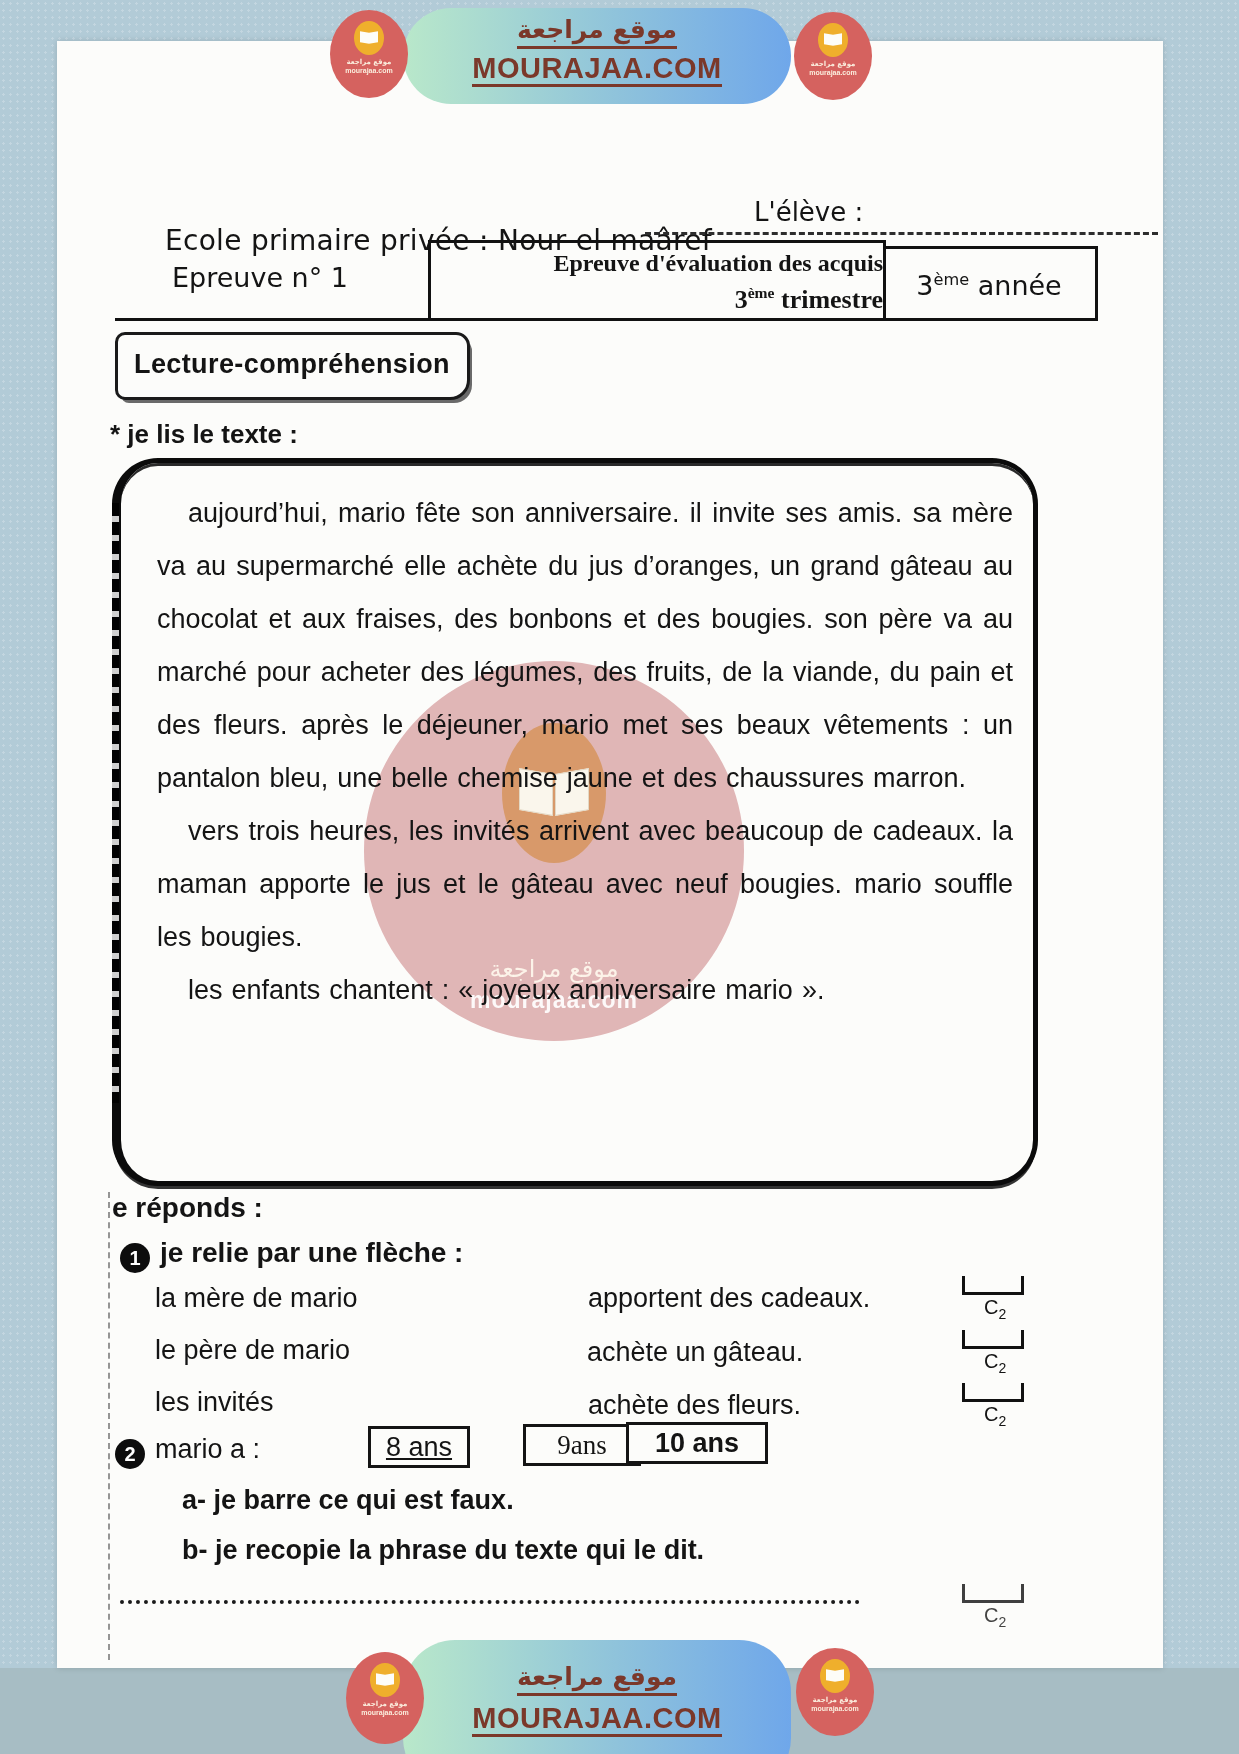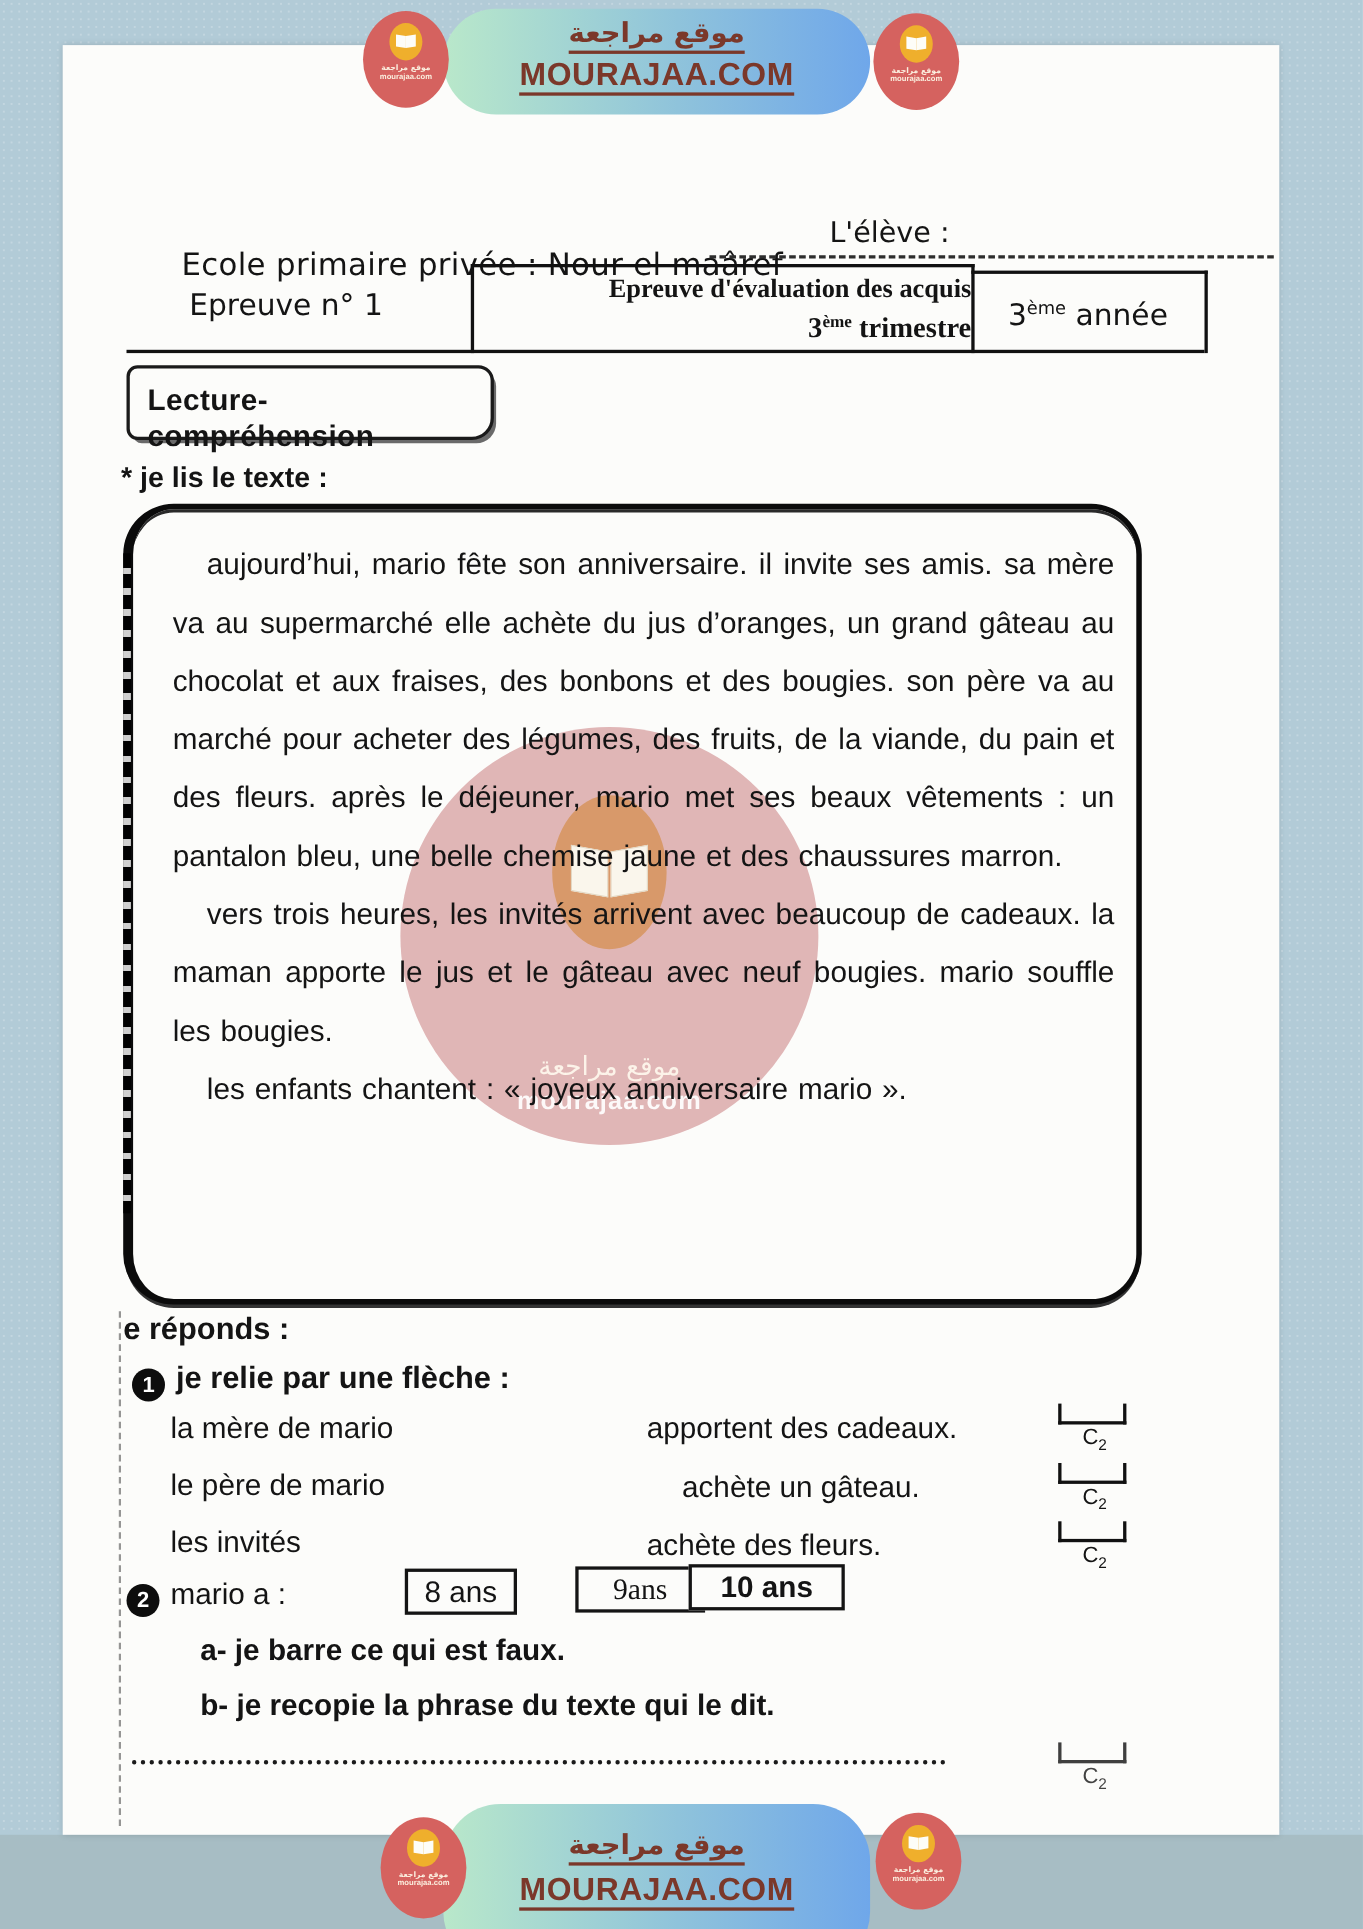--- a/index.html
+++ b/index.html
@@ -39,21 +39,21 @@
   .cell-mid{position:absolute;left:428px;top:240px;width:452px;height:78px;border:3px solid #111;border-bottom:none;text-align:right;}
   .cell-mid .l1{font:700 24px/30px "Liberation Serif",serif;margin-top:5px;}
   .cell-mid .l2{font:700 26px/30px "Liberation Serif",serif;}
   .cell-right{position:absolute;left:883px;top:246px;width:212px;height:72px;border-top:3px solid #111;border-right:3px solid #111;text-align:center;}
   .cell-right .g{font:27px/34px "DejaVu Sans",sans-serif;margin-top:14px;}
   sup{font-size:60%;}
   .table-bottom{position:absolute;left:115px;top:300px;width:980px;height:18px;border-bottom:3px solid #111;}
 
   
   .lecture-box{position:absolute;left:115px;top:332px;width:328px;height:62px;border:3px solid #1a1a1a;
-    border-radius:10px 14px 20px 10px;box-shadow:4px 5px 0 -2px #6a6a6a;background:#fcfcfa;}
+    border-radius:10px 14px 20px 10px;box-shadow:4px 5px 0 -2px #6a6a6a;background:#fcfcfa;padding-left:21px;}
   .lecture-box span{position:absolute;left:16px;top:13px;font:600 27px/32px "Liberation Sans",sans-serif;letter-spacing:.4px;}
   .read-instr{position:absolute;left:110px;top:418px;font:600 26px/32px "Liberation Sans",sans-serif;}
 
   
   .text-box{position:absolute;left:112px;top:458px;width:912px;height:718px;background:#fcfcfa;
     border:5px solid #0b0b0b;border-left-width:9px;border-radius:46px;
     box-shadow:0 5px 0 -2px #333, inset 0 4px 0 -1px #2a2a2a;}
   .stripes{position:absolute;left:-9px;top:40px;width:7px;height:600px;
     background:repeating-linear-gradient(180deg,#000 0 13px,#f2f2f2 13px 19px);opacity:.85;}
   .wm-circle{position:absolute;left:243px;top:198px;width:380px;height:380px;border-radius:50%;
@@ -164,40 +164,40 @@
 
 <div class="ex-head" style="left:120px;top:1236px;">
   <span class="disc">1</span><span>je relie par une flèche :</span>
 </div>
 
 <div class="mitem" style="left:155px;top:1282px;">la mère de mario</div>
 <div class="mitem" style="left:155px;top:1334px;">le père de mario</div>
 <div class="mitem" style="left:155px;top:1386px;">les invités</div>
 
 <div class="mitem" style="left:588px;top:1282px;">apportent des cadeaux.</div>
-<div class="mitem" style="left:620px;top:1336px;text-align:center;">achète un gâteau.</div>
+<div class="mitem" style="left:587px;top:1336px;text-align:center;">achète un gâteau.</div>
 <div class="mitem" style="left:588px;top:1389px;">achète des fleurs.</div>
 
 <div class="score" style="left:962px;top:1276px;">
   <div class="bracket"></div>
   <div class="lab"><span>C</span><sub>2</sub></div>
 </div>
 <div class="score" style="left:962px;top:1330px;">
   <div class="bracket"></div>
   <div class="lab"><span>C</span><sub>2</sub></div>
 </div>
 <div class="score" style="left:962px;top:1383px;">
   <div class="bracket"></div>
   <div class="lab"><span>C</span><sub>2</sub></div>
 </div>
 
 <div class="ex-head" style="left:115px;top:1432px;font-weight:400;">
   <span class="disc">2</span><span style="font:27px/34px 'Liberation Sans',sans-serif;">mario  a :</span>
 </div>
-<div class="opt-box" style="left:368px;top:1426px;width:96px;">8 ans</div>
+<div class="opt-box" style="left:368px;top:1426px;width:96px;text-decoration:underline;">8 ans</div>
 <div class="opt-box" style="left:523px;top:1424px;width:112px;font-family:Liberation Serif, serif;">9ans</div>
 <div class="opt-box" style="left:626px;top:1422px;width:136px;font-weight:bold;">10 ans</div>
 
 <div class="sub-instr" style="left:182px;top:1484px;">a- je barre ce qui est faux.</div>
 <div class="sub-instr" style="left:182px;top:1534px;">b- je recopie la phrase du texte qui le dit.</div>
 
 <div class="dotted-line"></div>
 <div class="score" style="left:962px;top:1584px;opacity:.8;">
   <div class="bracket"></div>
   <div class="lab"><span>C</span><sub>2</sub></div>

